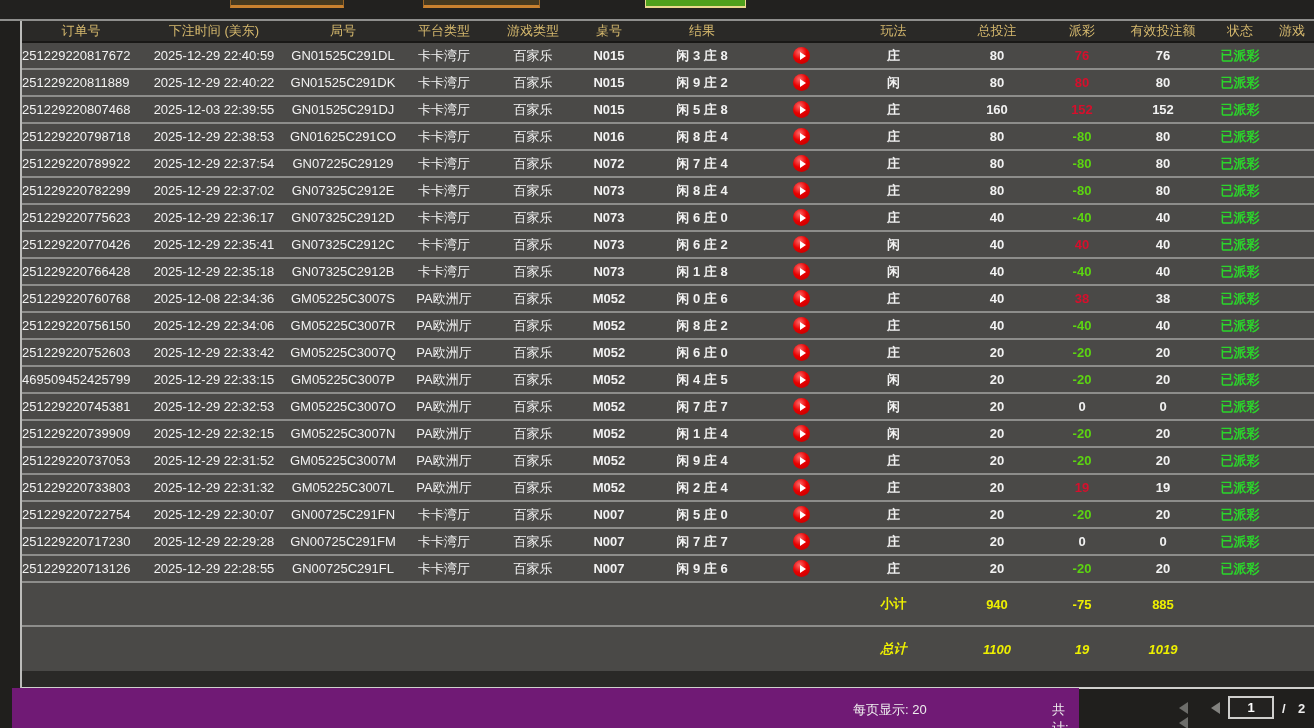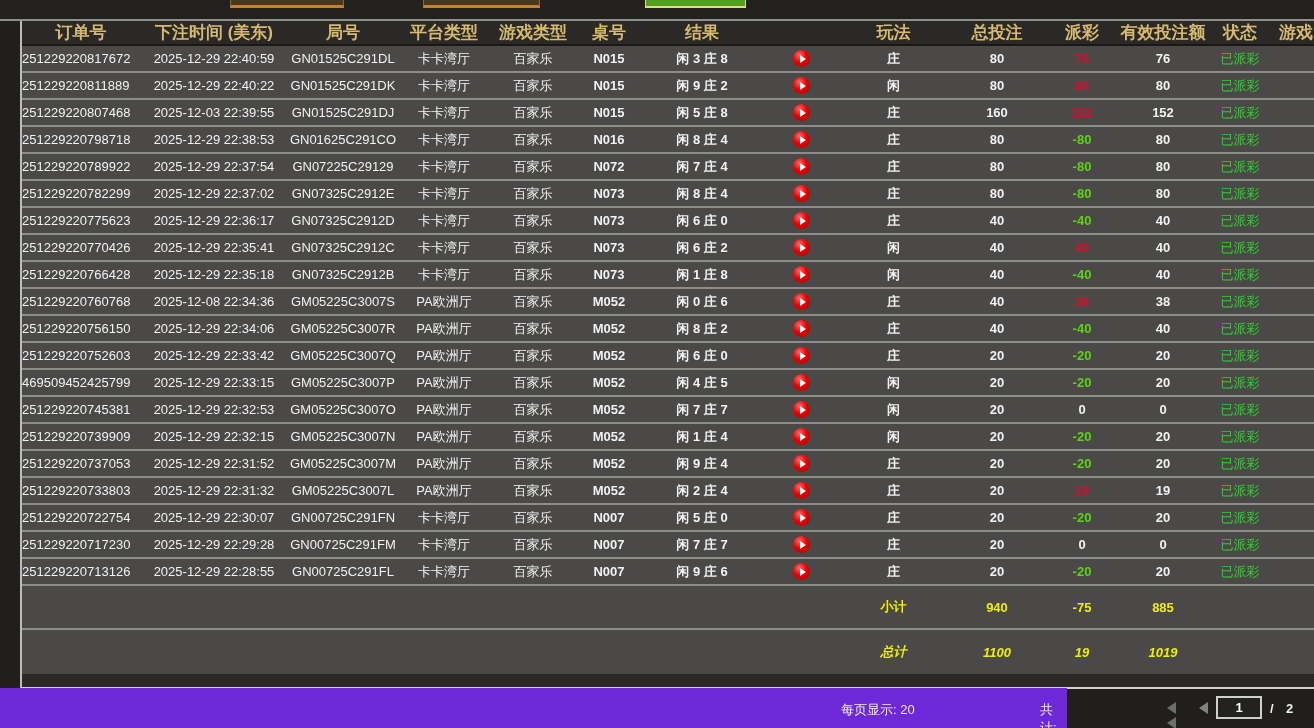--- a/index.html
+++ b/index.html
@@ -30,49 +30,49 @@
     position:absolute;left:20px;top:21px;width:1294px;height:668px;
     overflow:hidden;
     border-left:2px solid #bcbcba;
     border-bottom:2px solid #d0d0ce;
     background:#2a2927;
   }
   table{border-collapse:separate;border-spacing:0;table-layout:fixed;width:1320px;}
   th,td{overflow:hidden;white-space:nowrap;text-align:center;vertical-align:middle;}
   thead th{
     height:22px;background:#2a2927;color:var(--c-header);
-    font-weight:700;font-size:17px;border-bottom:2px solid #191816;
+    font-weight:400;font-size:13px;border-bottom:2px solid #191816;
   }
   thead th.al{text-align:left;padding-left:8px;}
   tbody td{
     height:27px;background:#4a4947;border-bottom:2px solid #8d8d8b;
     font-weight:400;color:#f2f2f2;
   }
   td.al{text-align:left;}
   td.num{font-weight:700;}
-  td.status-cell{font-weight:400;color:var(--c-status);}
+  td.status-cell{font-weight:700;color:var(--c-status);}
   td.tone-win{color:var(--c-win);}
   td.tone-loss{color:var(--c-loss);}
   td.tone-push{color:#f2f2f2;}
   tr.totals td{height:44px;color:var(--c-total);font-weight:700;}
   tr.totals:last-child td{border-bottom:none;font-style:italic;}
 
   
   .play-btn{
     display:inline-block;width:17px;height:17px;border-radius:50%;
     background:radial-gradient(circle at 38% 30%, #ff6b6b 0%, #e80000 45%, #b80000 100%);
     position:relative;vertical-align:middle;cursor:pointer;
   }
   .play-btn .tri{
     position:absolute;left:7px;top:5px;width:0;height:0;
     border-left:6px solid #ffffff;border-top:4px solid transparent;border-bottom:4px solid transparent;
   }
 
   
-  .bottom-bar{position:absolute;top:688px;left:0;width:1067px;height:40px;background:#6d28d9;}
+  .bottom-bar{position:absolute;top:688px;left:12px;width:1067px;height:40px;background:#701a75;}
   .bottom-bar .txt{position:absolute;top:13px;color:#eeeeee;font-size:13px;}
   .per-page{left:841px;}
   .total-count{left:1040px;}
   .pg-arrow{position:absolute;top:14px;display:inline-block;cursor:pointer;}
   .tri-left{display:inline-block;width:0;height:0;border-right:9px solid #82827f;border-top:6px solid transparent;border-bottom:6px solid transparent;}
   .tri-left.dim{border-right-color:#6d6d6a;}
   .first-page{left:1167px;}
   .first-page .tri-left{margin-right:1px;}
   .prev-page{left:1199px;}
   .page-box{

